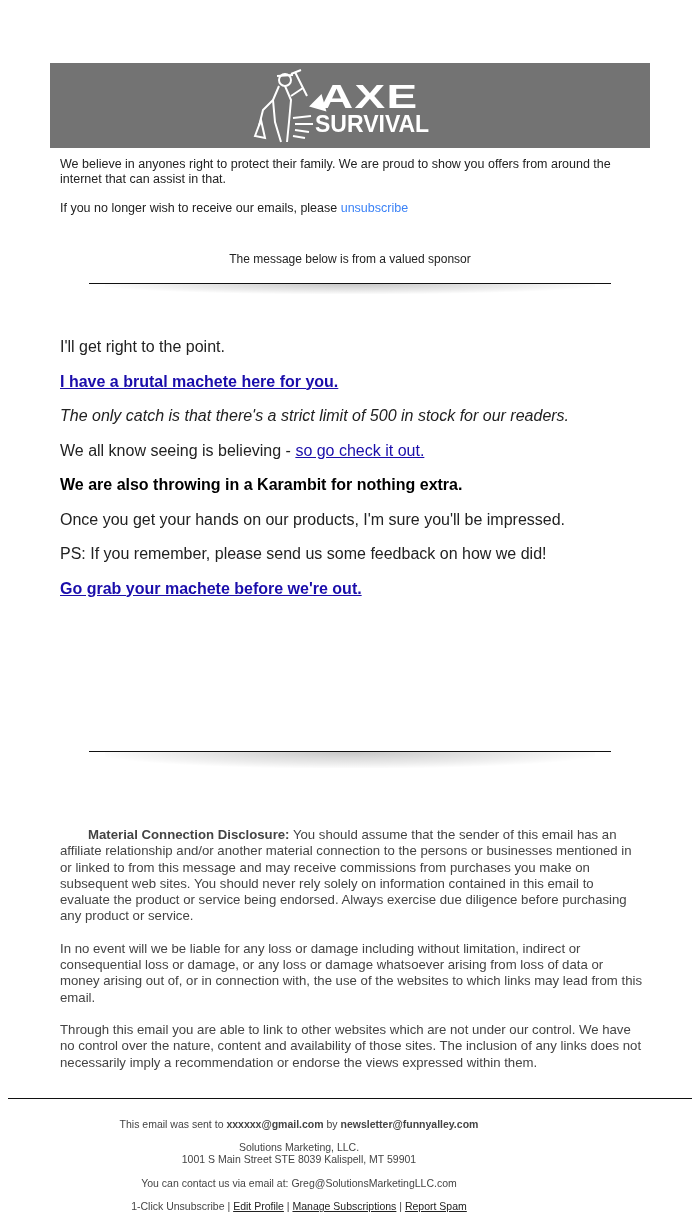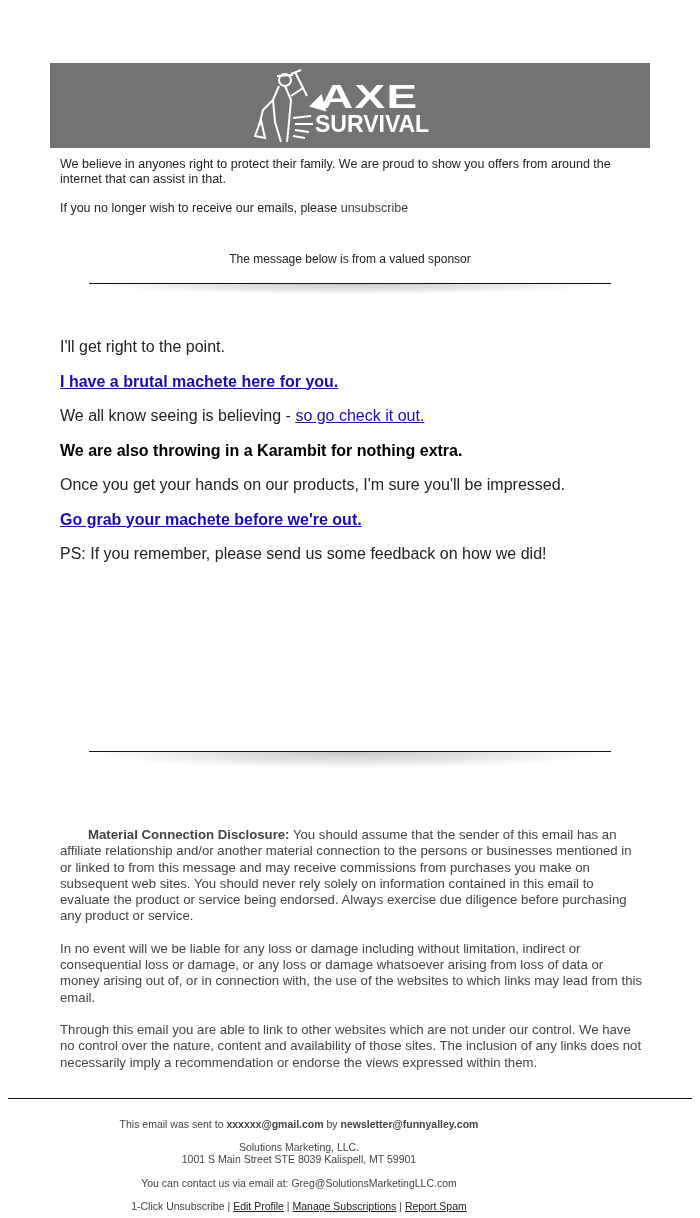--- a/index.html
+++ b/index.html
@@ -4,21 +4,21 @@
   <style>
     html, body { margin:0; padding:0; background:#ffffff; }
     body { width:700px; height:1218px; position:relative; overflow:hidden; font-family:"Liberation Sans", sans-serif; color:#222; }
     .wrap { position:absolute; left:50px; top:63px; width:600px; }
     .banner { width:600px; height:85px; background:#737373; position:relative; }
     .logo { position:absolute; left:195px; top:3px; width:210px; height:80px; }
     .logo-axe { position:absolute; left:270px; top:14px; color:#fff; font-weight:bold; font-size:34px; letter-spacing:1px; font-family:"Liberation Sans", sans-serif; transform:scaleX(1.35); transform-origin:left; }
     .logo-survival { position:absolute; left:265px; top:48px; color:#fff; font-weight:bold; font-size:23px; font-family:"Liberation Sans", sans-serif; }
     .intro { position:absolute; left:60px; top:157px; width:590px; font-size:12.5px; line-height:15px; color:#222; }
     .intro p { margin:0 0 14px 0; }
-    .unsub-link { color:#404040; text-decoration:none; }
+    .unsub-link { color:#3b82f6; text-decoration:none; }
     .sponsor-note { position:absolute; left:0; width:700px; top:252px; text-align:center; font-size:12px; color:#222; }
     .divider { position:absolute; left:89px; width:522px; height:1px; background:#111; }
     .divider-shadow { position:absolute; left:105px; width:490px; height:10px; background:radial-gradient(ellipse at center top, rgba(0,0,0,0.22) 0%, rgba(0,0,0,0.08) 50%, rgba(0,0,0,0) 75%); }
     .body-copy { position:absolute; left:60px; top:338px; width:580px; font-size:16px; color:#222; }
     .body-copy p { margin:0; height:34.5px; line-height:18px; }
     .body-copy a { color:#1a0dab; }
     .link-bold { font-weight:bold; color:#1a0dab; text-decoration:underline; }
     .link-plain { color:#1a0dab; text-decoration:underline; }
     .bold { font-weight:bold; color:#000; }
     .italic { font-style:italic; }
@@ -62,25 +62,26 @@
 </div>
 
 <div class="sponsor-note">The message below is from a valued sponsor</div>
 
 <div class="divider" style="top:283px;"></div>
 <div class="divider-shadow" style="top:284px;"></div>
 
 <div class="body-copy">
   <p>I'll get right to the point.</p>
   <p><a href="#" class="link-bold">I have a brutal machete here for you.</a></p>
+  <p class="italic">The only catch is that there's a strict limit of 500 in stock for our readers.</p>
   <p><span>We all know seeing is believing - </span><a href="#" class="link-plain">so go check it out.</a></p>
   <p class="bold">We are also throwing in a Karambit for nothing extra.</p>
   <p>Once you get your hands on our products, I'm sure you'll be impressed.</p>
+  <p>PS: If you remember, please send us some feedback on how we did!</p>
   <p><a href="#" class="link-bold">Go grab your machete before we're out.</a></p>
-  <p>PS: If you remember, please send us some feedback on how we did!</p>
 </div>
 
 <div class="divider" style="top:751px;"></div>
 <div class="divider-shadow" style="top:752px; height:16px;"></div>
 
 <div class="legal">
   <p><b>Material Connection Disclosure:</b><span> You should assume that the sender of this email has an affiliate relationship and/or another material connection to the persons or businesses mentioned in or linked to from this message and may receive commissions from purchases you make on subsequent web sites. You should never rely solely on information contained in this email to evaluate the product or service being endorsed. Always exercise due diligence before purchasing any product or service.</span></p>
   <p>In no event will we be liable for any loss or damage including without limitation, indirect or consequential loss or damage, or any loss or damage whatsoever arising from loss of data or money arising out of, or in connection with, the use of the websites to which links may lead from this email.</p>
   <p>Through this email you are able to link to other websites which are not under our control. We have no control over the nature, content and availability of those sites. The inclusion of any links does not necessarily imply a recommendation or endorse the views expressed within them.</p>
 </div>

